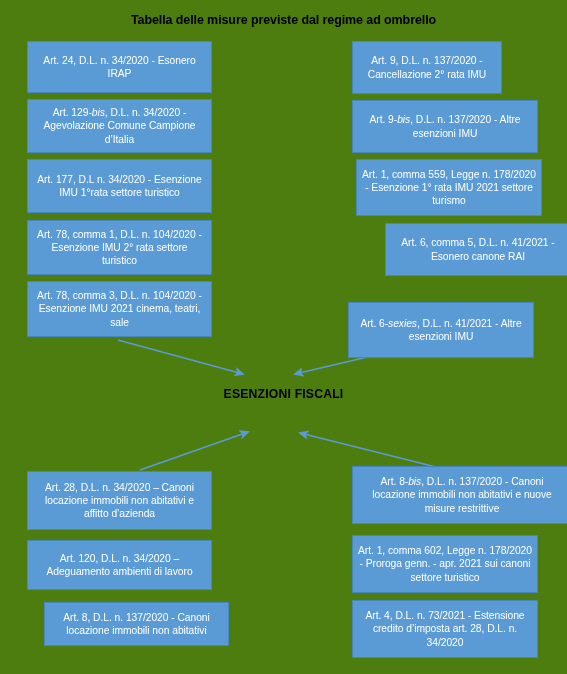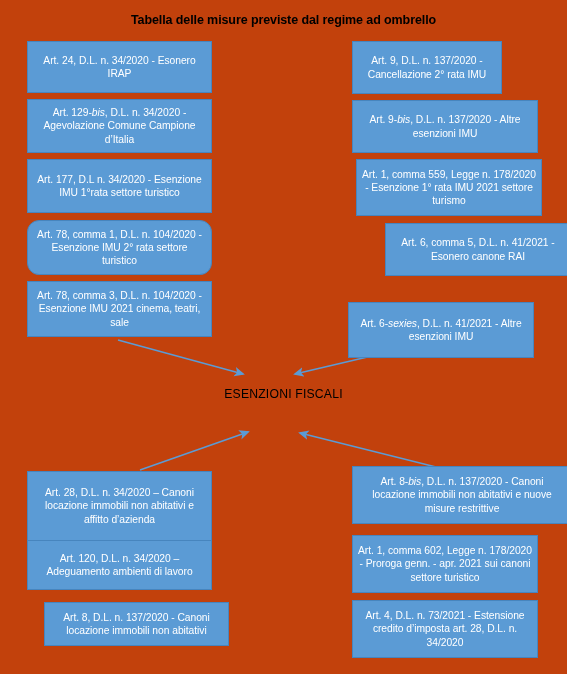--- a/index.html
+++ b/index.html
@@ -4,21 +4,21 @@
 <style>
   html, body {
     margin: 0;
     padding: 0;
     background: #ffffff;
   }
   #page {
     position: relative;
     width: 567px;
     height: 674px;
-    background: #c2410c;
+    background: #4d7c0f;
     overflow: hidden;
     font-family: "Liberation Sans", sans-serif;
   }
   #title {
     position: absolute;
     left: 0;
     top: 13px;
     width: 567px;
     text-align: center;
     font-size: 12.5px;
@@ -41,21 +41,21 @@
     padding: 14px 5px;
     letter-spacing: -0.05px;
   }
   .box span.inner { display: block; width: 100%; }
   .center-label {
     position: absolute;
     width: 567px;
     left: 0;
     text-align: center;
     font-size: 12.2px;
-    font-weight: normal;
+    font-weight: bold;
     color: #000000;
     letter-spacing: 0.2px;
   }
   #arrows {
     position: absolute;
     left: 0; top: 0;
     width: 567px; height: 674px;
     pointer-events: none;
   }
   i.it { font-style: italic; }
@@ -82,42 +82,42 @@
   <div id="boxes-layer">
       <div class="box" style="left: 27px; top: 41px; width: 185px; height: 52px;">
         <span class="inner">Art. 24, D.L. n. 34/2020 - Esonero IRAP</span>
       </div>
       <div class="box" style="left: 27px; top: 99px; width: 185px; height: 54px;">
         <span class="inner">Art. 129-<i class="it">bis</i>, D.L. n. 34/2020 - Agevolazione Comune Campione d’Italia</span>
       </div>
       <div class="box" style="left: 27px; top: 159px; width: 185px; height: 54px;">
         <span class="inner">Art. 177, D.L n. 34/2020 - Esenzione IMU 1°rata settore turistico</span>
       </div>
-      <div class="box" style="left: 27px; top: 220px; width: 185px; height: 55px; border-radius: 12px;">
+      <div class="box" style="left: 27px; top: 220px; width: 185px; height: 55px;">
         <span class="inner">Art. 78, comma 1, D.L. n. 104/2020 - Esenzione IMU 2° rata settore turistico</span>
       </div>
       <div class="box" style="left: 27px; top: 281px; width: 185px; height: 56px;">
         <span class="inner">Art. 78, comma 3, D.L. n. 104/2020 - Esenzione IMU 2021 cinema, teatri, sale</span>
       </div>
       <div class="box" style="left: 352px; top: 41px; width: 150px; height: 53px;">
         <span class="inner">Art. 9, D.L. n. 137/2020 - Cancellazione 2° rata IMU</span>
       </div>
       <div class="box" style="left: 352px; top: 100px; width: 186px; height: 53px;">
         <span class="inner">Art. 9-<i class="it">bis</i>, D.L. n. 137/2020 - Altre esenzioni IMU</span>
       </div>
       <div class="box" style="left: 356px; top: 159px; width: 186px; height: 57px;">
         <span class="inner">Art. 1, comma 559, Legge n. 178/2020 - Esenzione 1° rata IMU 2021 settore turismo</span>
       </div>
       <div class="box" style="left: 352px; top: 223px; width: 186px; height: 53px; margin-left: 33px;">
         <span class="inner">Art. 6, comma 5, D.L. n. 41/2021 - Esonero canone RAI</span>
       </div>
       <div class="box" style="left: 348px; top: 282px; width: 186px; height: 56px; margin-top: 20px;">
         <span class="inner">Art. 6-<i class="it">sexies</i>, D.L. n. 41/2021 - Altre esenzioni IMU</span>
       </div>
-      <div class="box" style="left: 27px; top: 471px; width: 185px; height: 70px;">
+      <div class="box" style="left: 27px; top: 471px; width: 185px; height: 59px;">
         <span class="inner">Art. 28, D.L. n. 34/2020 – Canoni locazione immobili non abitativi e affitto d’azienda</span>
       </div>
       <div class="box" style="left: 27px; top: 540px; width: 185px; height: 50px;">
         <span class="inner">Art. 120, D.L. n. 34/2020 – Adeguamento ambienti di lavoro</span>
       </div>
       <div class="box" style="left: 44px; top: 602px; width: 185px; height: 44px;">
         <span class="inner">Art. 8, D.L. n. 137/2020 - Canoni locazione immobili non abitativi</span>
       </div>
       <div class="box" style="left: 352px; top: 466px; width: 220px; height: 58px;">
         <span class="inner">Art. 8-<i class="it">bis</i>, D.L. n. 137/2020 - Canoni locazione immobili non abitativi e nuove misure restrittive</span>

